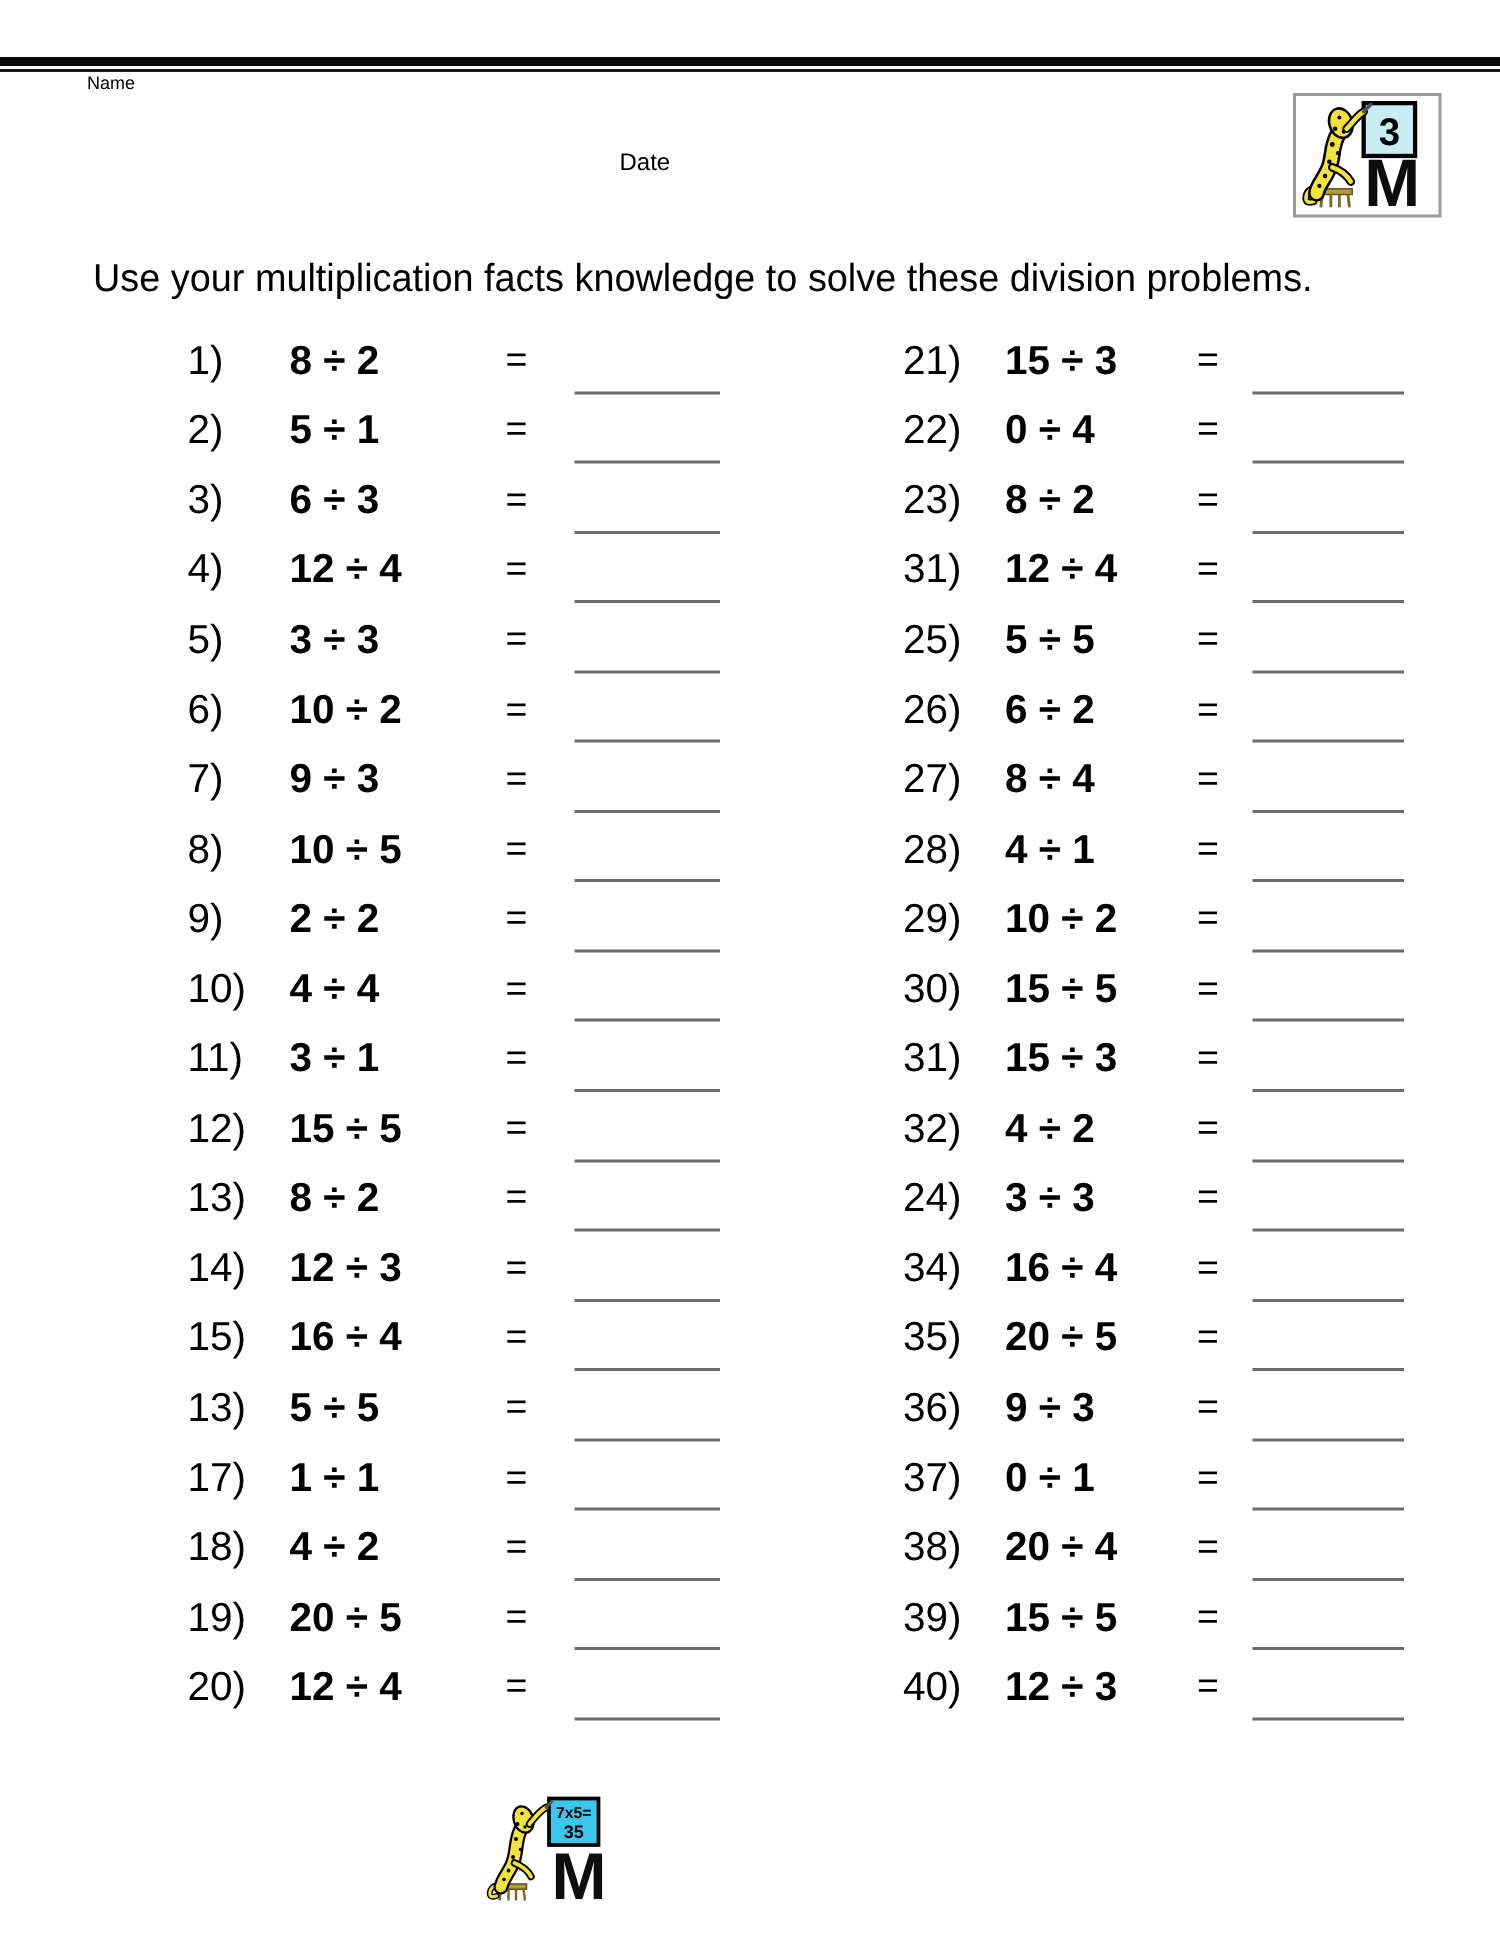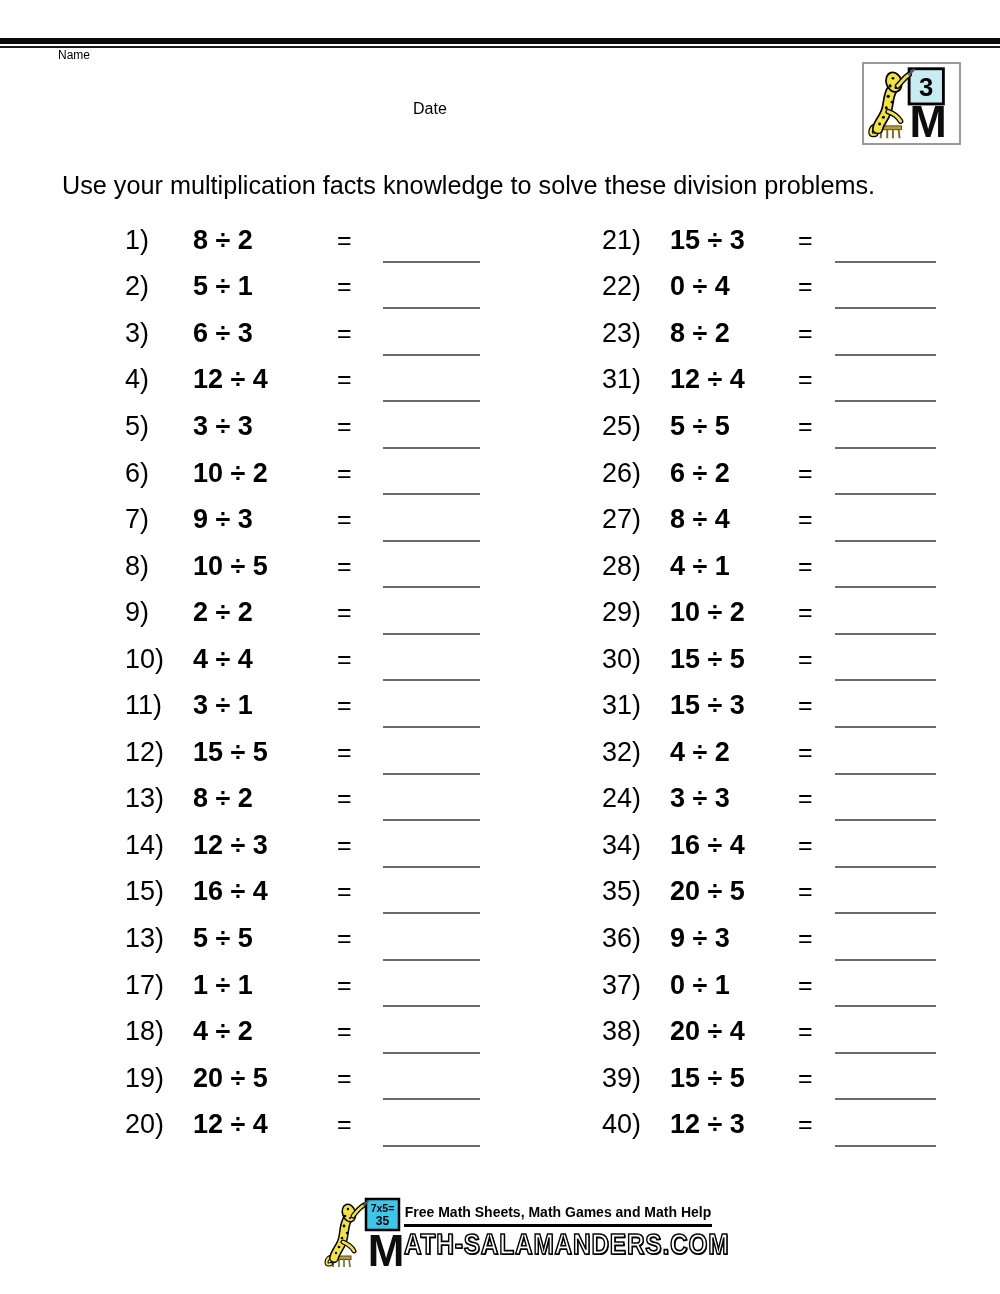--- a/index.html
+++ b/index.html
@@ -383,20 +383,15 @@
           <circle cx="21" cy="20" r="1.3" fill="#000"></circle>
           <circle cx="26" cy="22" r="1.1" fill="#000"></circle>
           <circle cx="20" cy="30" r="1.4" fill="#000"></circle>
           <circle cx="23" cy="37" r="1.2" fill="#000"></circle>
           <circle cx="18" cy="42" r="1.3" fill="#000"></circle>
           <circle cx="15" cy="51" r="1.3" fill="#000"></circle>
           <circle cx="12" cy="57" r="1.2" fill="#000"></circle>
         </g>
       </svg>
     </div>
-    <div class="f-right">
-      <div class="f-tagline">Free Math Sheets, Math Games and Math Help</div>
-      <div class="f-rule"></div>
-      <div class="f-site">ATH-SALAMANDERS.COM</div>
-    </div>
   </div>
 
 </div>
 
 </body></html>

